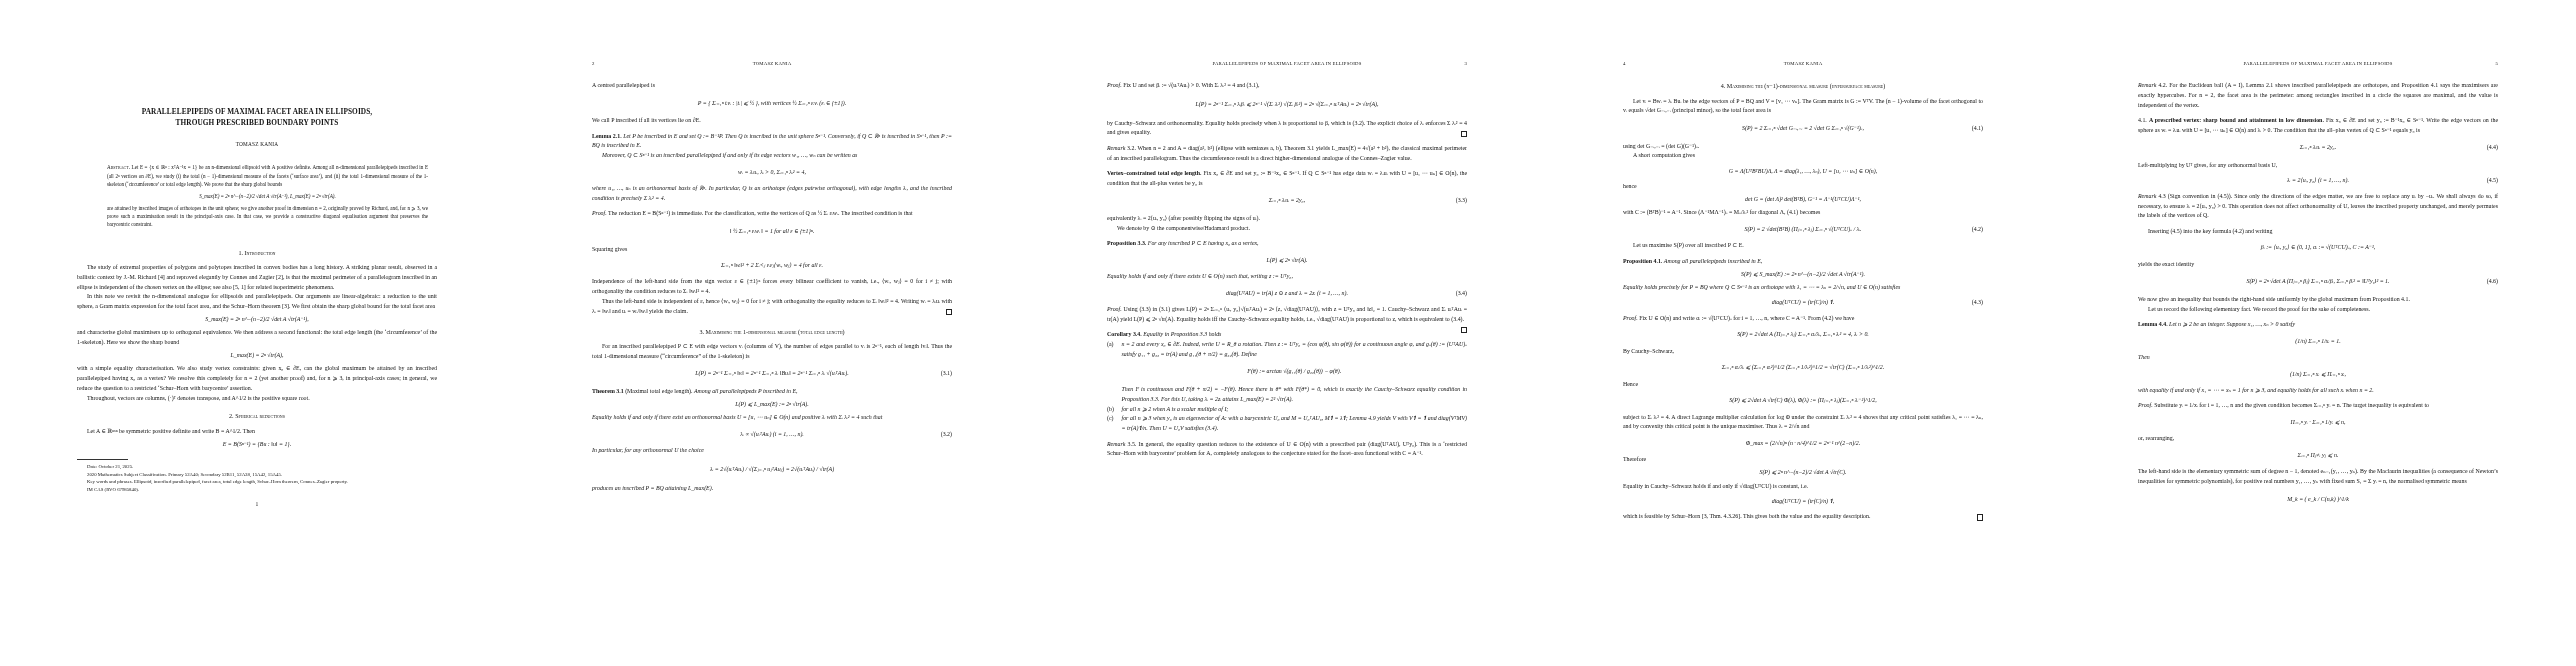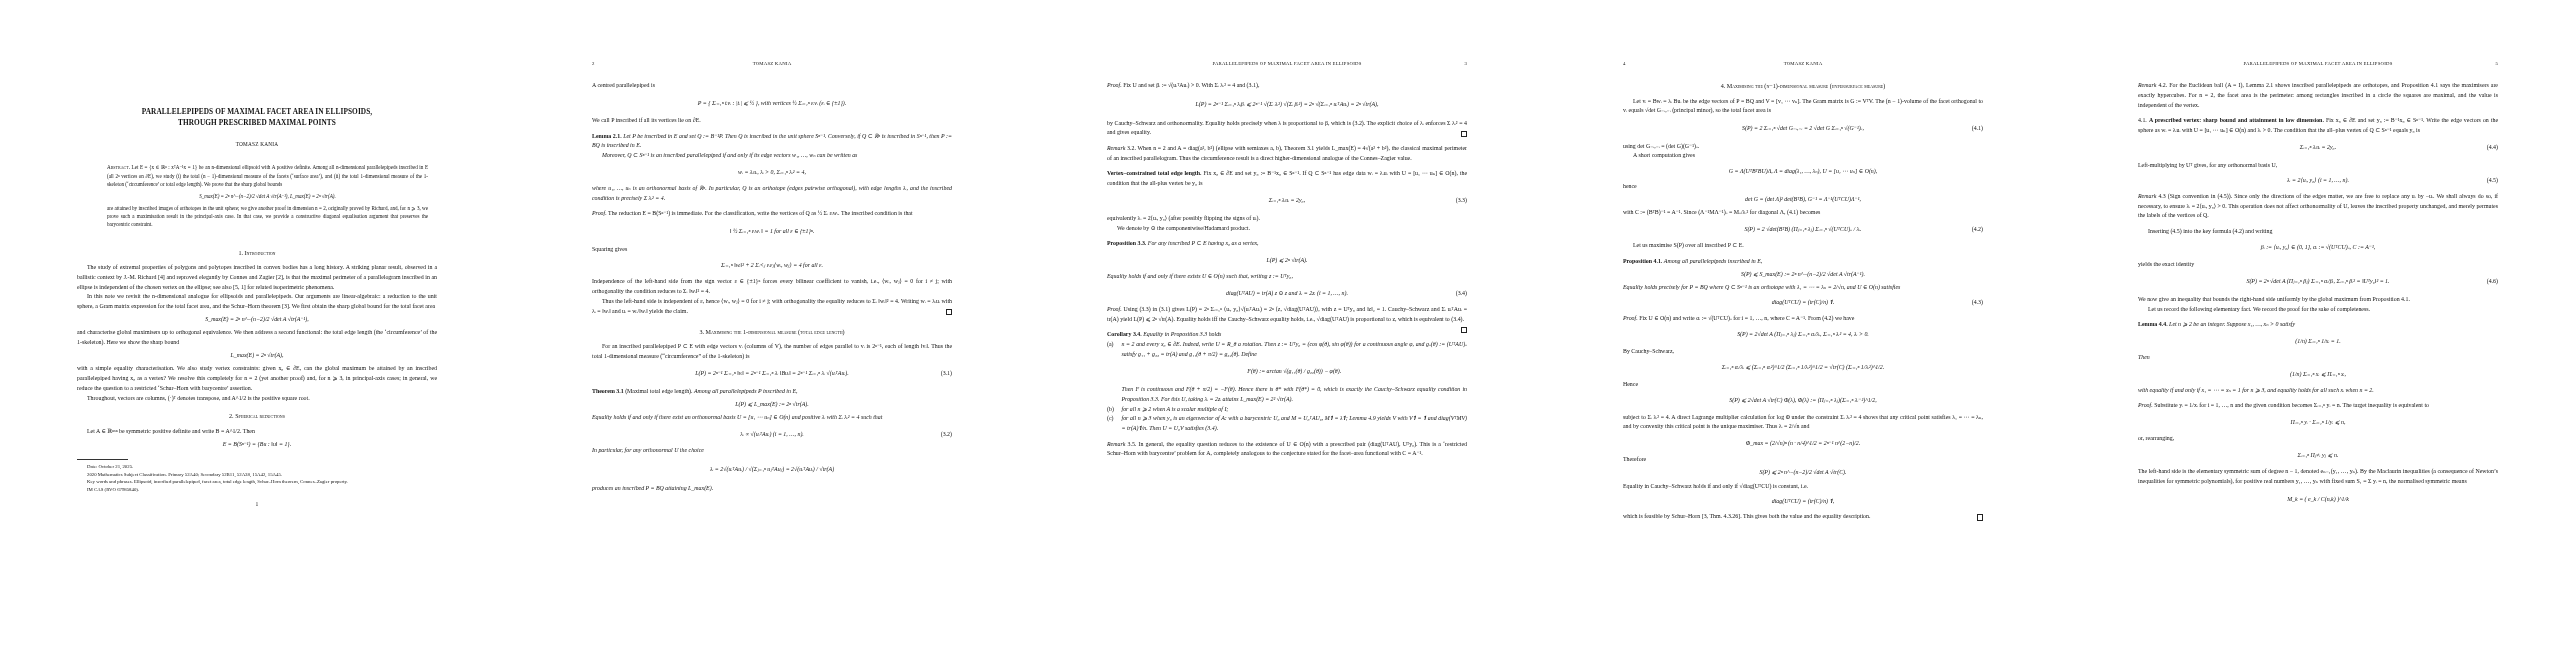--- a/index.html
+++ b/index.html
@@ -38,21 +38,21 @@
 </style>
 </head>
 <body>
 
 <div class="stamp">arXiv:2510.16488v1  [math.CA]  18 Oct 2025</div>
 
 <div class="page" style="left:0px;">
   <div class="textblock" style="top:106px;">
     <div class="papertitle">
       <div>PARALLELEPIPEDS OF MAXIMAL FACET AREA IN ELLIPSOIDS,</div>
-      <div>THROUGH PRESCRIBED MAXIMAL POINTS</div>
+      <div>THROUGH PRESCRIBED BOUNDARY POINTS</div>
     </div>
     <div class="author">TOMASZ KANIA</div>
     <div class="abstract">
       <p><span class="label">Abstract.</span>
          <span>Let E = {x ∈ ℝⁿ : xᵀA⁻¹x = 1} be an n-dimensional ellipsoid with A positive definite. Among all n-dimensional parallelepipeds inscribed in E (all 2ⁿ vertices on ∂E), we study (i) the total (n − 1)-dimensional measure of the facets (‘surface area’), and (ii) the total 1-dimensional measure of the 1-skeleton (‘circumference’ or total edge length). We prove that the sharp global bounds</span></p>
       <div class="eq">S_max(E) = 2ⁿ n^−(n−2)/2 √det A √tr(A⁻¹),      L_max(E) = 2ⁿ √tr(A).</div>
       <p>are attained by inscribed images of orthotopes in the unit sphere; we give another proof in dimension n = 2, originally proved by Richard, and, for n ⩾ 3, we prove such a maximisation result in the principal-axis case. In that case, we provide a constructive diagonal equalisation argument that preserves the barycentric constraint.</p>
     </div>
     <div class="biggap"></div>
     <div class="sec">1. Introduction</div>

